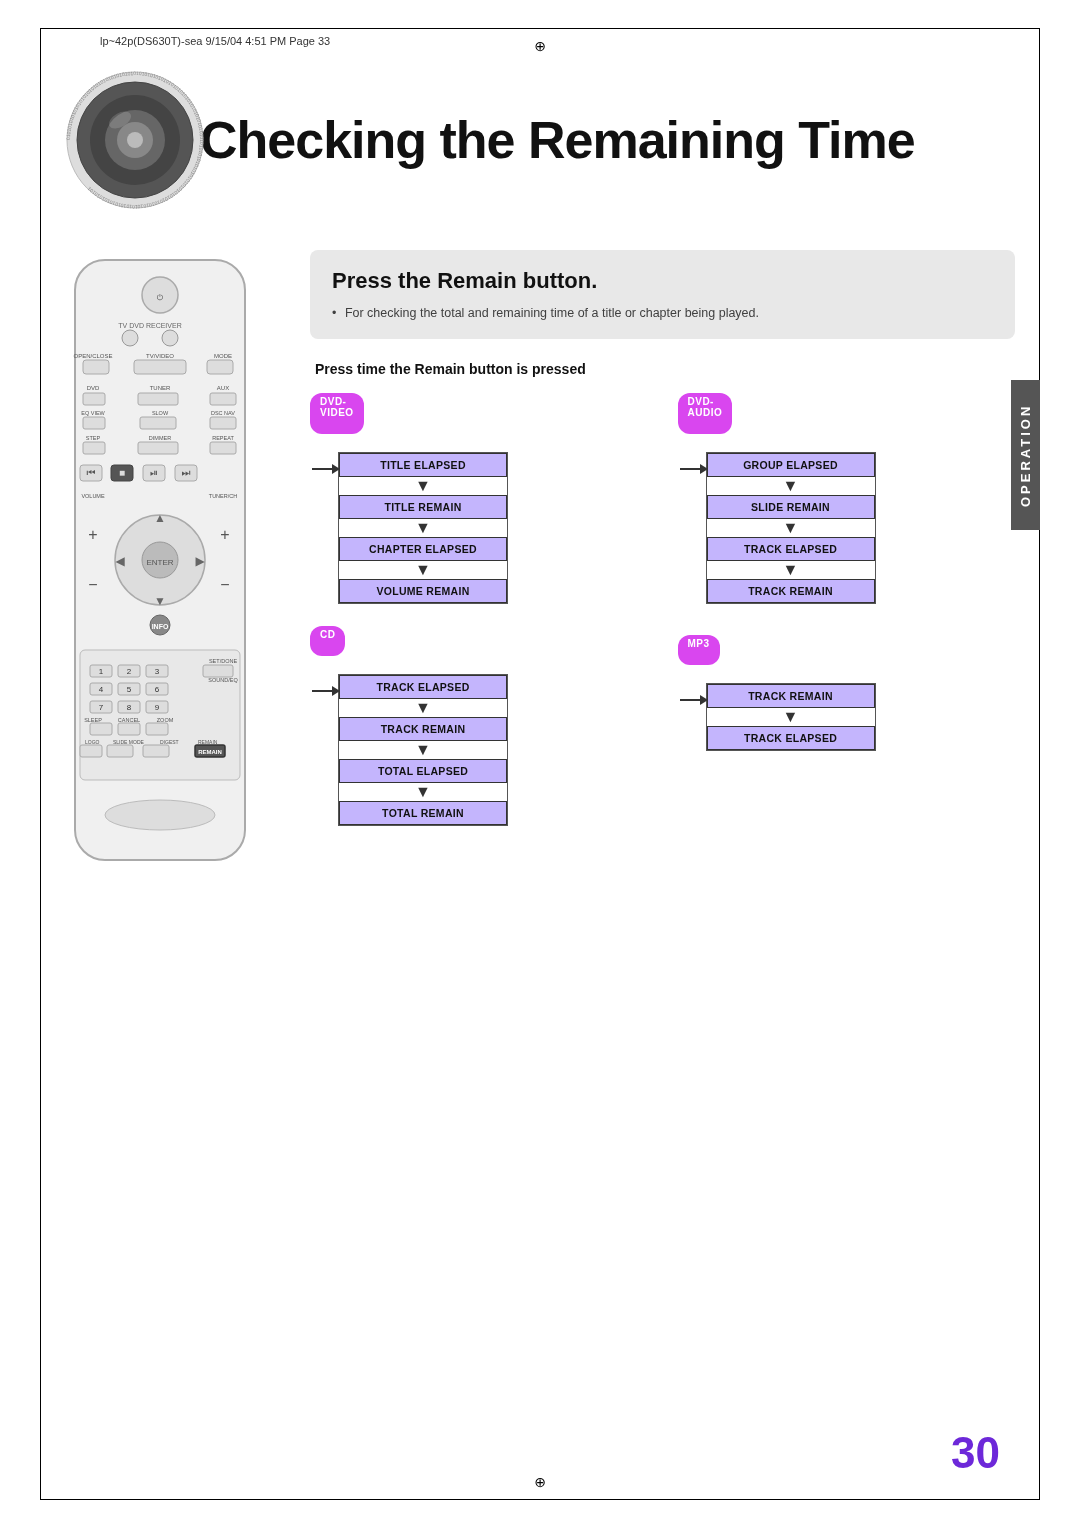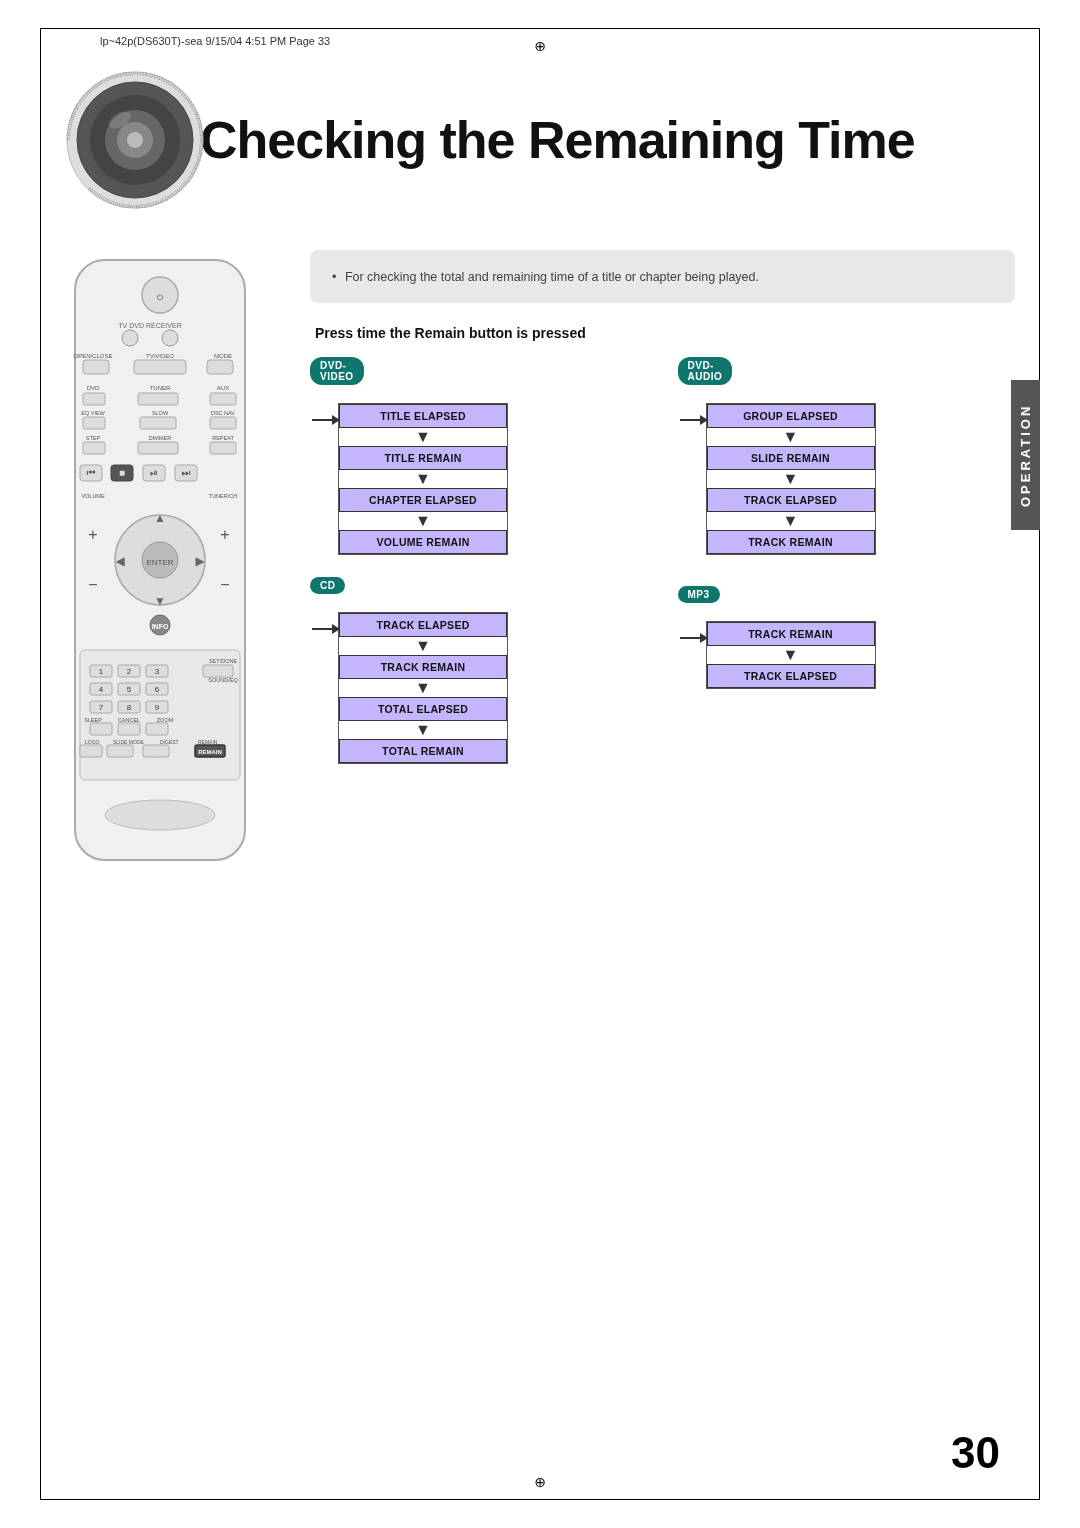--- a/index.html
+++ b/index.html
@@ -134,25 +134,25 @@
       grid-template-columns: 1fr 1fr;
       gap: 20px 30px;
     }
 
     .diagram-box {
       position: relative;
     }
 
     .mode-badge {
       display: inline-block;
-      background: #0f766e;
+      background: #d946ef;
       color: #fff;
       font-size: 10px;
       font-weight: 900;
-      padding: 3px 10px 3px 10px;
+      padding: 3px 10px 16px 10px;
       border-radius: 12px;
       margin-bottom: 10px;
       letter-spacing: 0.5px;
     }
 
     .flow-item {
       border: 1.5px solid #333;
       background: #c4b5fd;
       font-size: 10.5px;
       font-weight: 700;
@@ -170,21 +170,21 @@
       padding: 1px 0;
     }
 
     
     .page-number {
       position: absolute;
       bottom: 50px;
       right: 80px;
       font-size: 44px;
       font-weight: 900;
-      color: #000000;
+      color: #6d28d9;
     }
 
   </style>
 </head>
 <body>
 
 <div class="page-border-top"></div>
 <div class="page-border-bottom"></div>
 <div class="page-border-left"></div>
 <div class="page-border-right"></div>
@@ -335,20 +335,21 @@
     <rect x="140" y="495" width="30" height="12" rx="2" fill="#555" stroke="#333" stroke-width="1.5"></rect>
     <text x="155" y="504" text-anchor="middle" font-size="6" fill="#fff" font-weight="bold">REMAIN</text>
 
     <ellipse cx="105" cy="565" rx="55" ry="15" fill="#ddd" stroke="#bbb" stroke-width="1"></ellipse>
   </svg>
 </div>
 
 <div class="content-area">
 
   <div class="press-remain-box">
+    <div class="press-remain-title">Press the Remain button.</div>
     <div class="press-remain-desc">
       <span class="bullet">•</span>
       <span>For checking the total and remaining time of a title or chapter being played.</span>
     </div>
   </div>
 
   <div class="each-time-label">Press time the Remain button is pressed</div>
 
   <div class="diagrams-grid">
 

